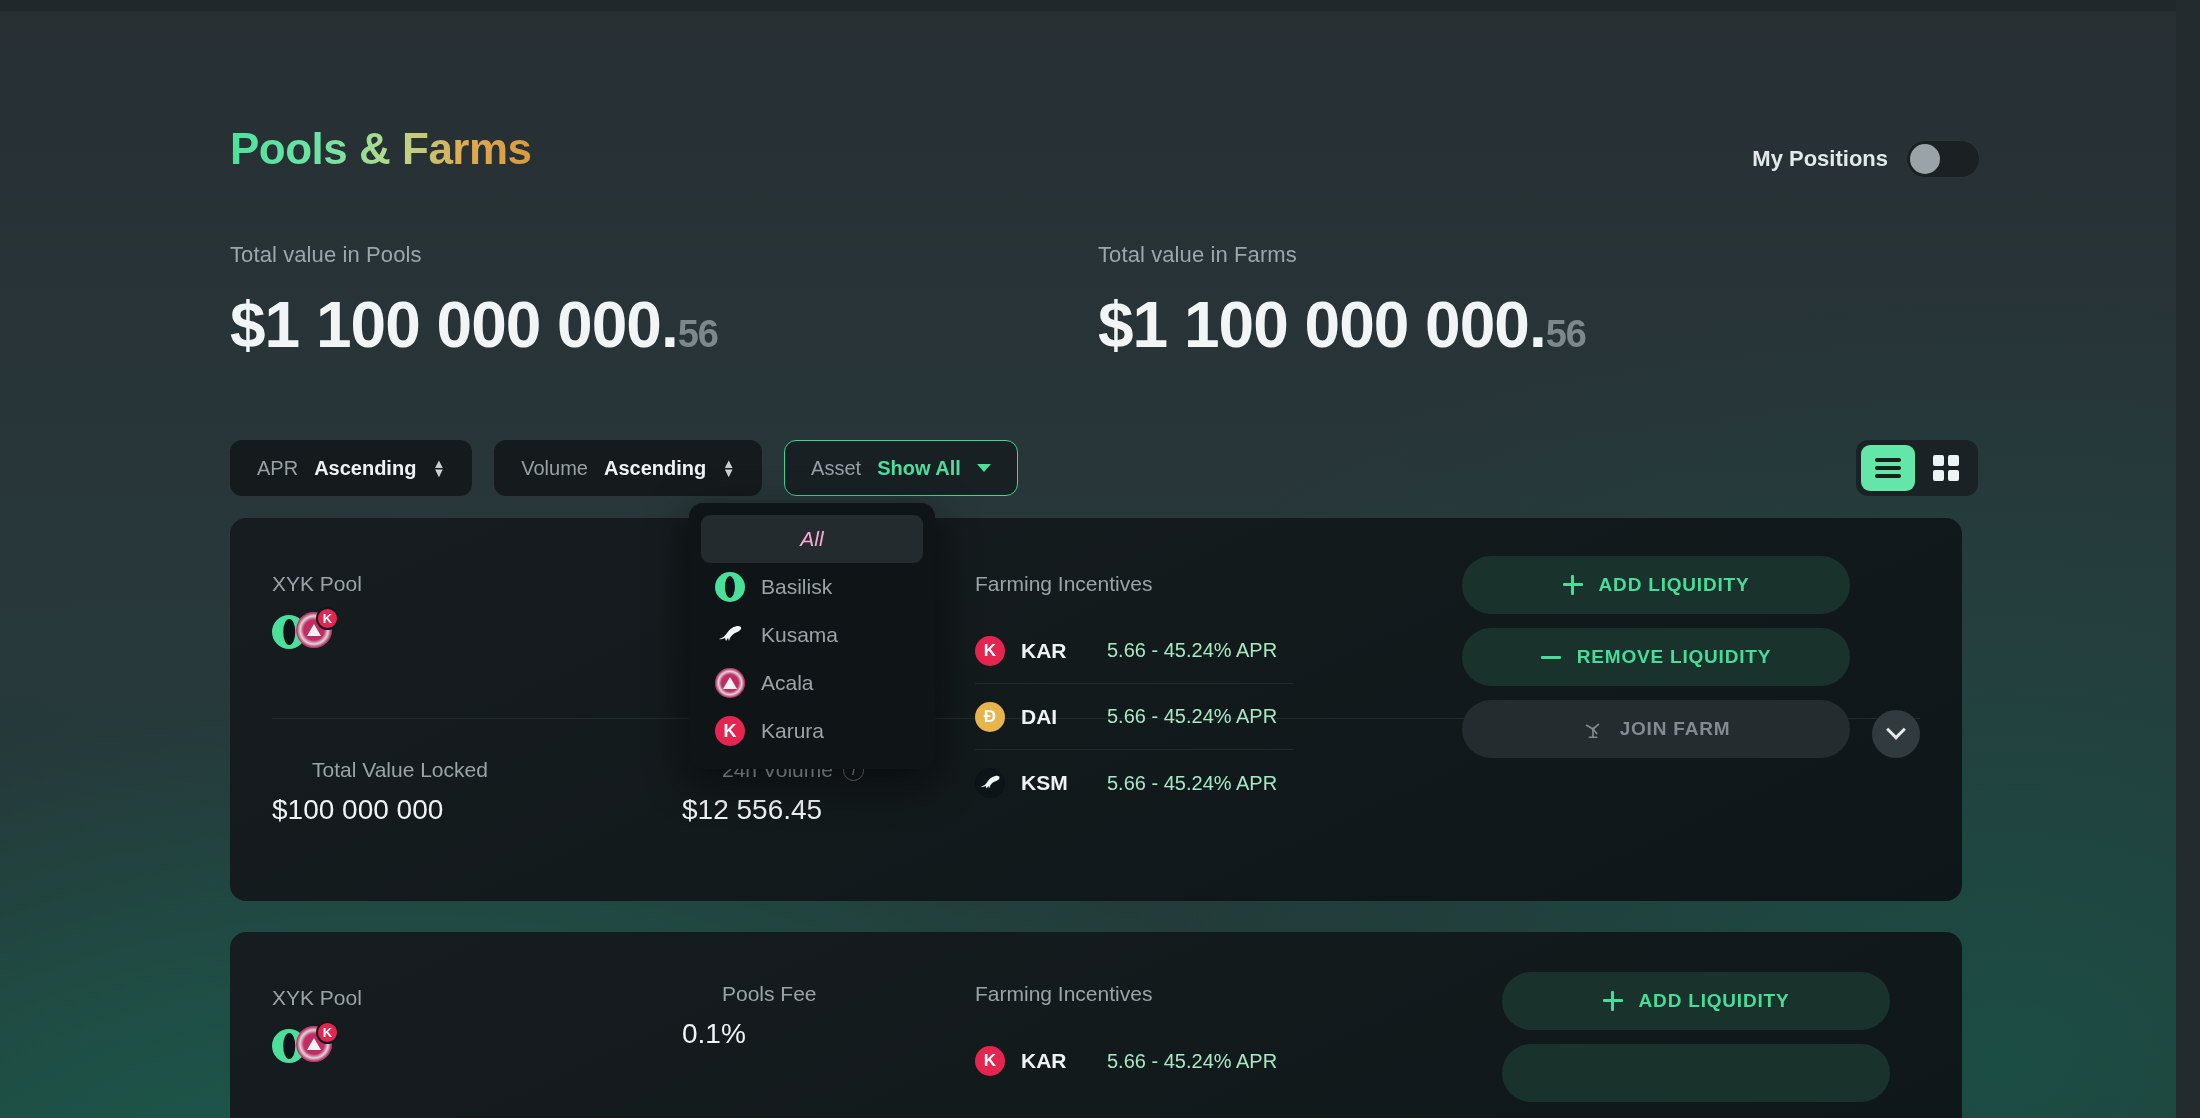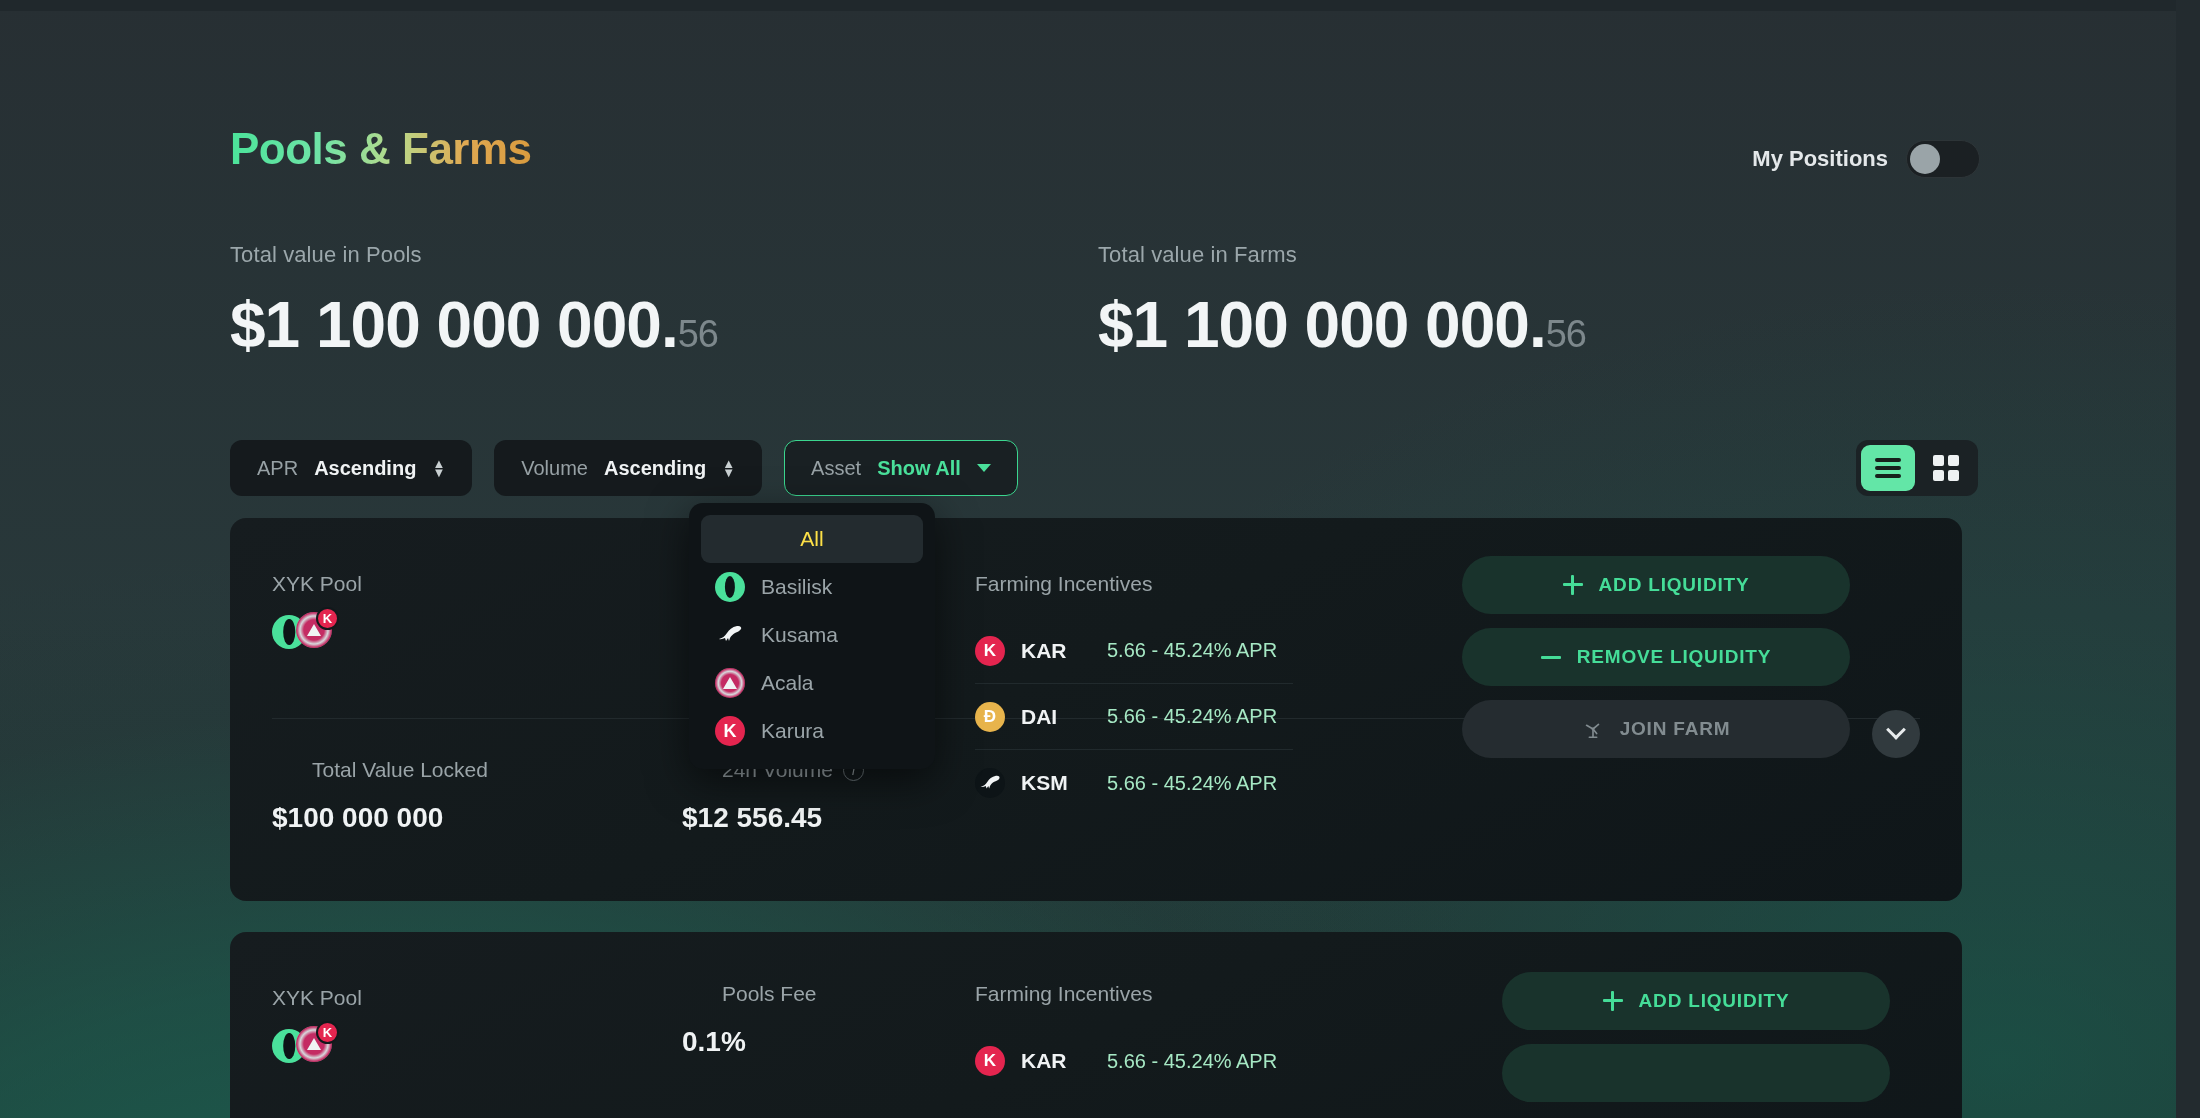--- a/index.html
+++ b/index.html
@@ -52,21 +52,21 @@
 
   .stat { position: absolute; }
   .stat.pools  { left: 230px; top: 242px; }
   .stat.farms  { left: 1098px; top: 242px; }
   .stat-label { font-size: 22px; color: #9ba7ab; letter-spacing: 0.1px; }
   .stat-value {
     margin-top: 20px;
     font-size: 64px; font-weight: 700; color: #f2f5f6;
     letter-spacing: -1px; white-space: nowrap;
   }
-  .stat-value .frac { font-size: 38px; color: #7d888c; font-weight: 400; }
+  .stat-value .frac { font-size: 38px; color: #7d888c; font-weight: 700; }
 
   
   .filters { position: absolute; left: 230px; top: 440px; display: flex; gap: 22px; }
   .filter-btn {
     height: 56px; border-radius: 12px;
     background: #151a1d;
     display: flex; align-items: center; gap: 16px;
     padding: 0 26px; cursor: pointer;
     border: 1px solid transparent;
   }
@@ -105,21 +105,21 @@
     background: #0f1417; padding: 12px 12px 14px 12px;
     box-shadow: 0 12px 40px rgba(0,0,0,0.55);
     z-index: 40;
   }
   .dd-item {
     height: 48px; display: flex; align-items: center; gap: 16px;
     padding: 0 14px; border-radius: 9px; cursor: pointer;
   }
   .dd-item.selected { background: #232b2f; justify-content: center; }
   .dd-item .dd-label { font-size: 21px; color: #9aa4a8; }
-  .dd-item.selected .dd-label { color: #fde047; }
+  .dd-item.selected .dd-label { color: #f9a8d4; font-style: italic; }
 
   
   .tok { display: inline-block; border-radius: 50%; position: relative; flex: none; }
   .tok-bsx { background: #4ae09b; }
   .tok-bsx::after {
     content: ""; position: absolute; left: 50%; top: 13%;
     transform: translateX(-50%);
     width: 34%; height: 74%;
     background: #0d1417; border-radius: 50% 50% 50% 50% / 50% 50% 50% 50%;
   }
@@ -160,21 +160,21 @@
     width: 23px; height: 23px; border-radius: 50%;
     background: #e4254f; border: 2px solid #11181b;
     color: #fff; font-size: 13px; font-weight: 700;
     display: flex; align-items: center; justify-content: center;
   }
 
   .divider { position: absolute; left: 42px; right: 42px; top: 200px; height: 1px; background: #222a2d; }
 
   .metric { position: absolute; }
   .metric .m-label { font-size: 21px; color: #9aa4a8; display: flex; align-items: center; gap: 10px; margin-left: 40px; }
-  .metric .m-value { margin-top: 20px; font-size: 28px; font-weight: 700; color: #f0f3f4; }
+  .metric .m-value { margin-top: 12px; font-size: 28px; font-weight: 400; color: #f0f3f4; }
   .info-i {
     width: 21px; height: 21px; border-radius: 50%;
     border: 1px solid #6d777b; color: #9aa4a8;
     font-size: 13px; font-style: italic;
     display: inline-flex; align-items: center; justify-content: center;
   }
 
   .incentives { position: absolute; }
   .inc-title { font-size: 21px; color: #9aa4a8; }
   .inc-list { margin-top: 22px; width: 318px; }

